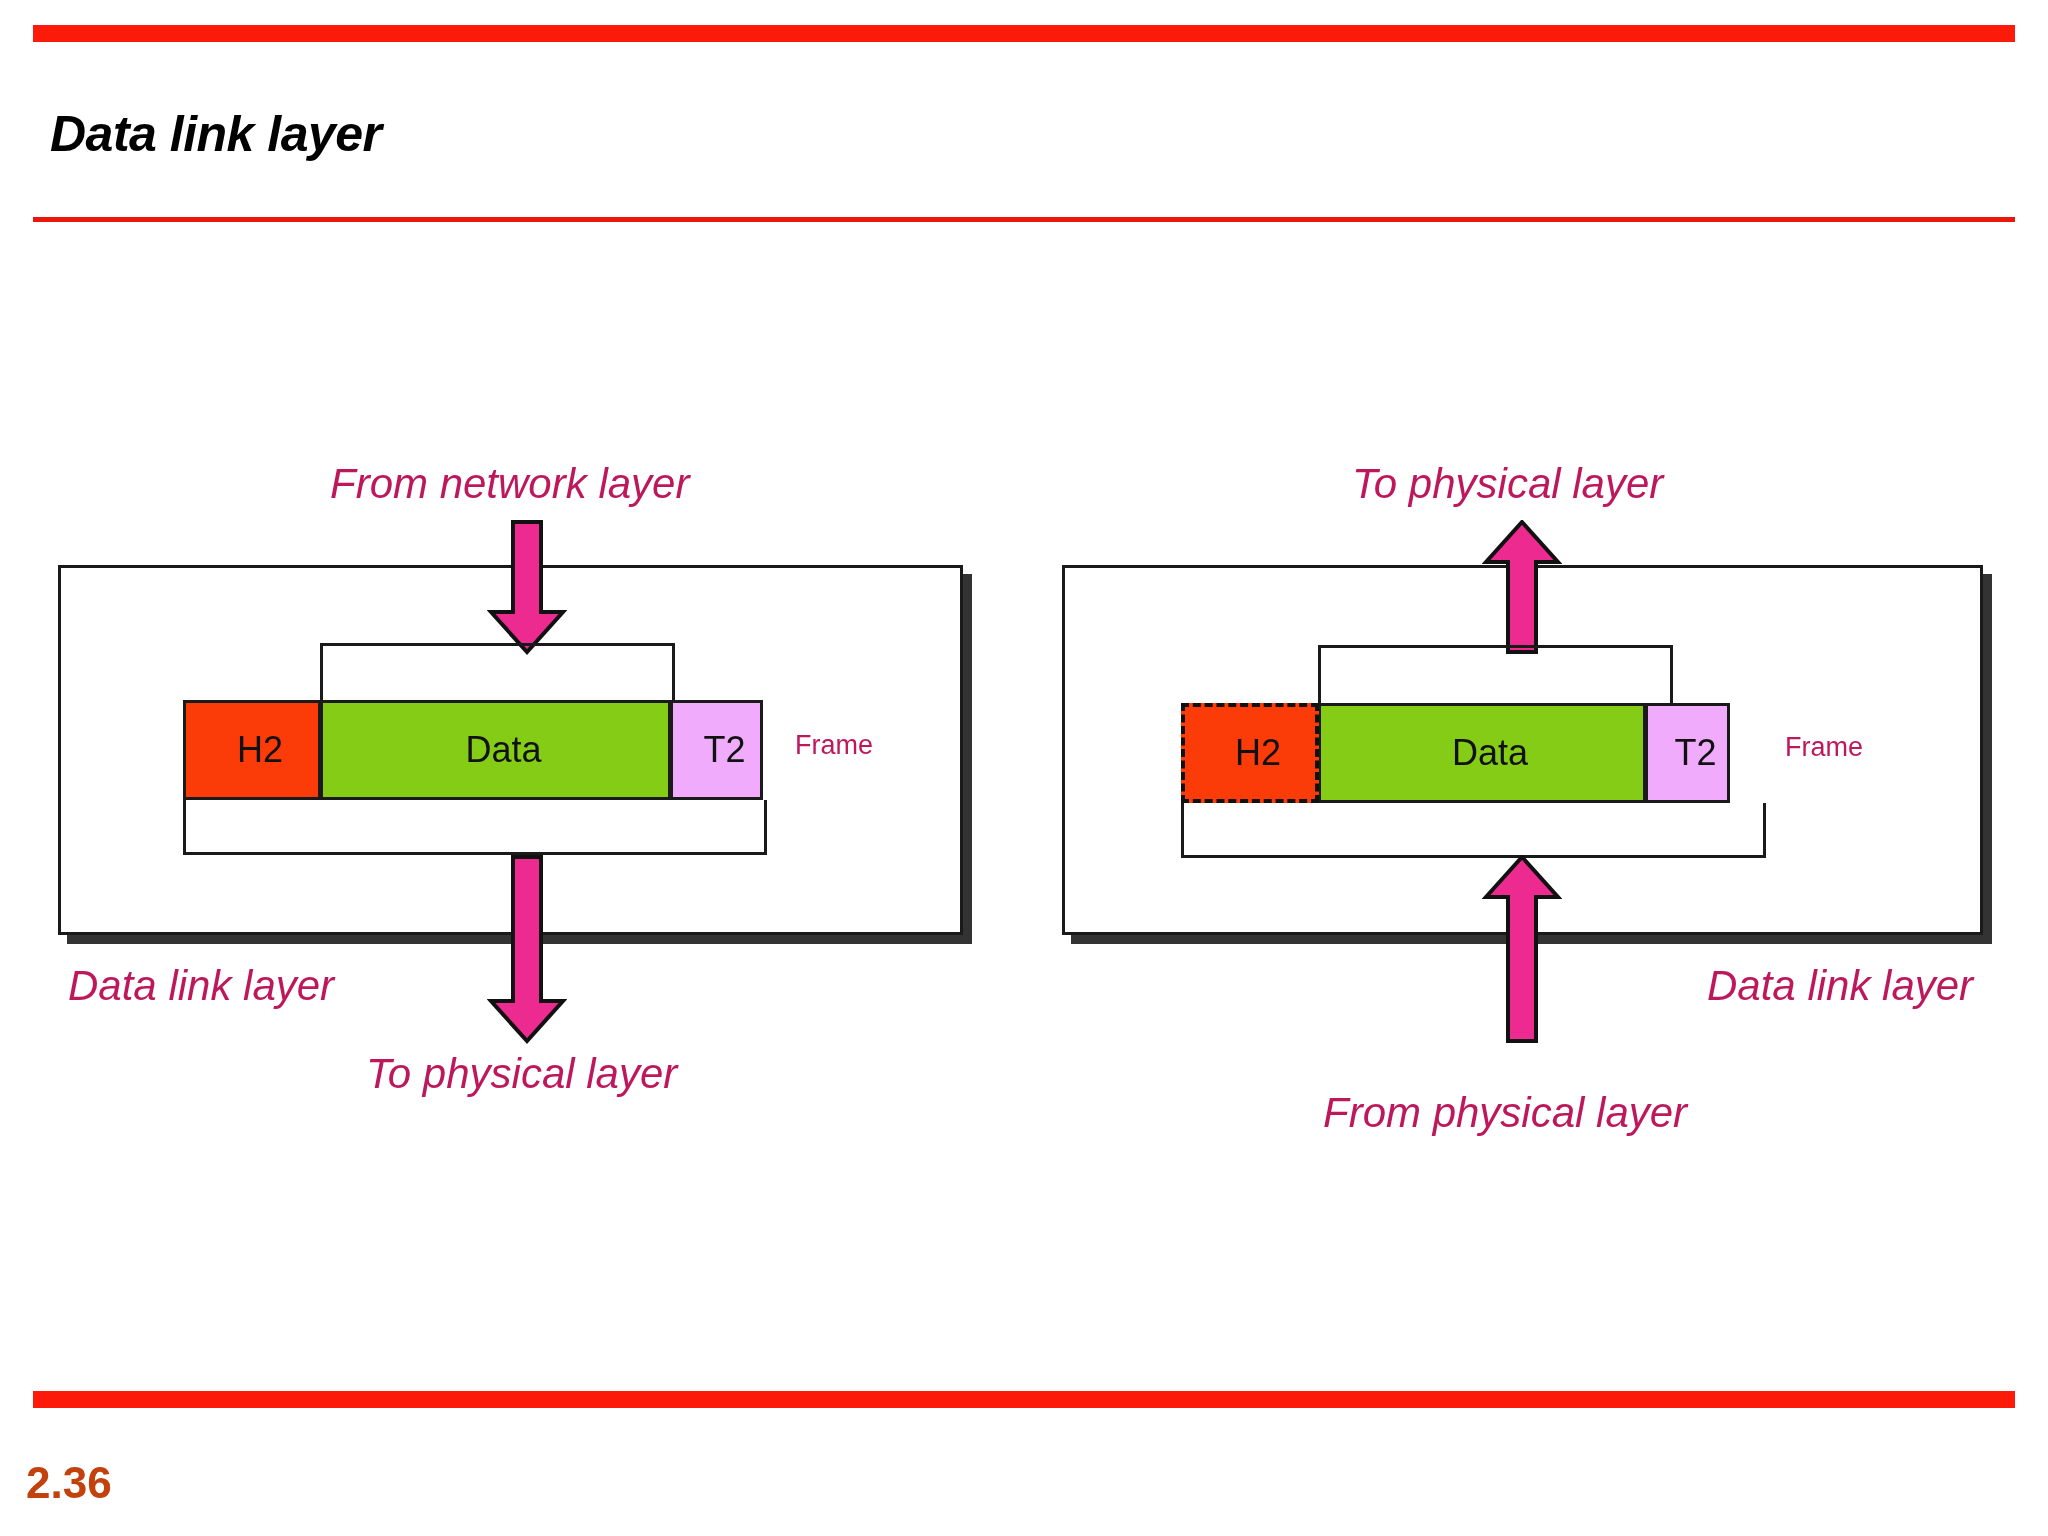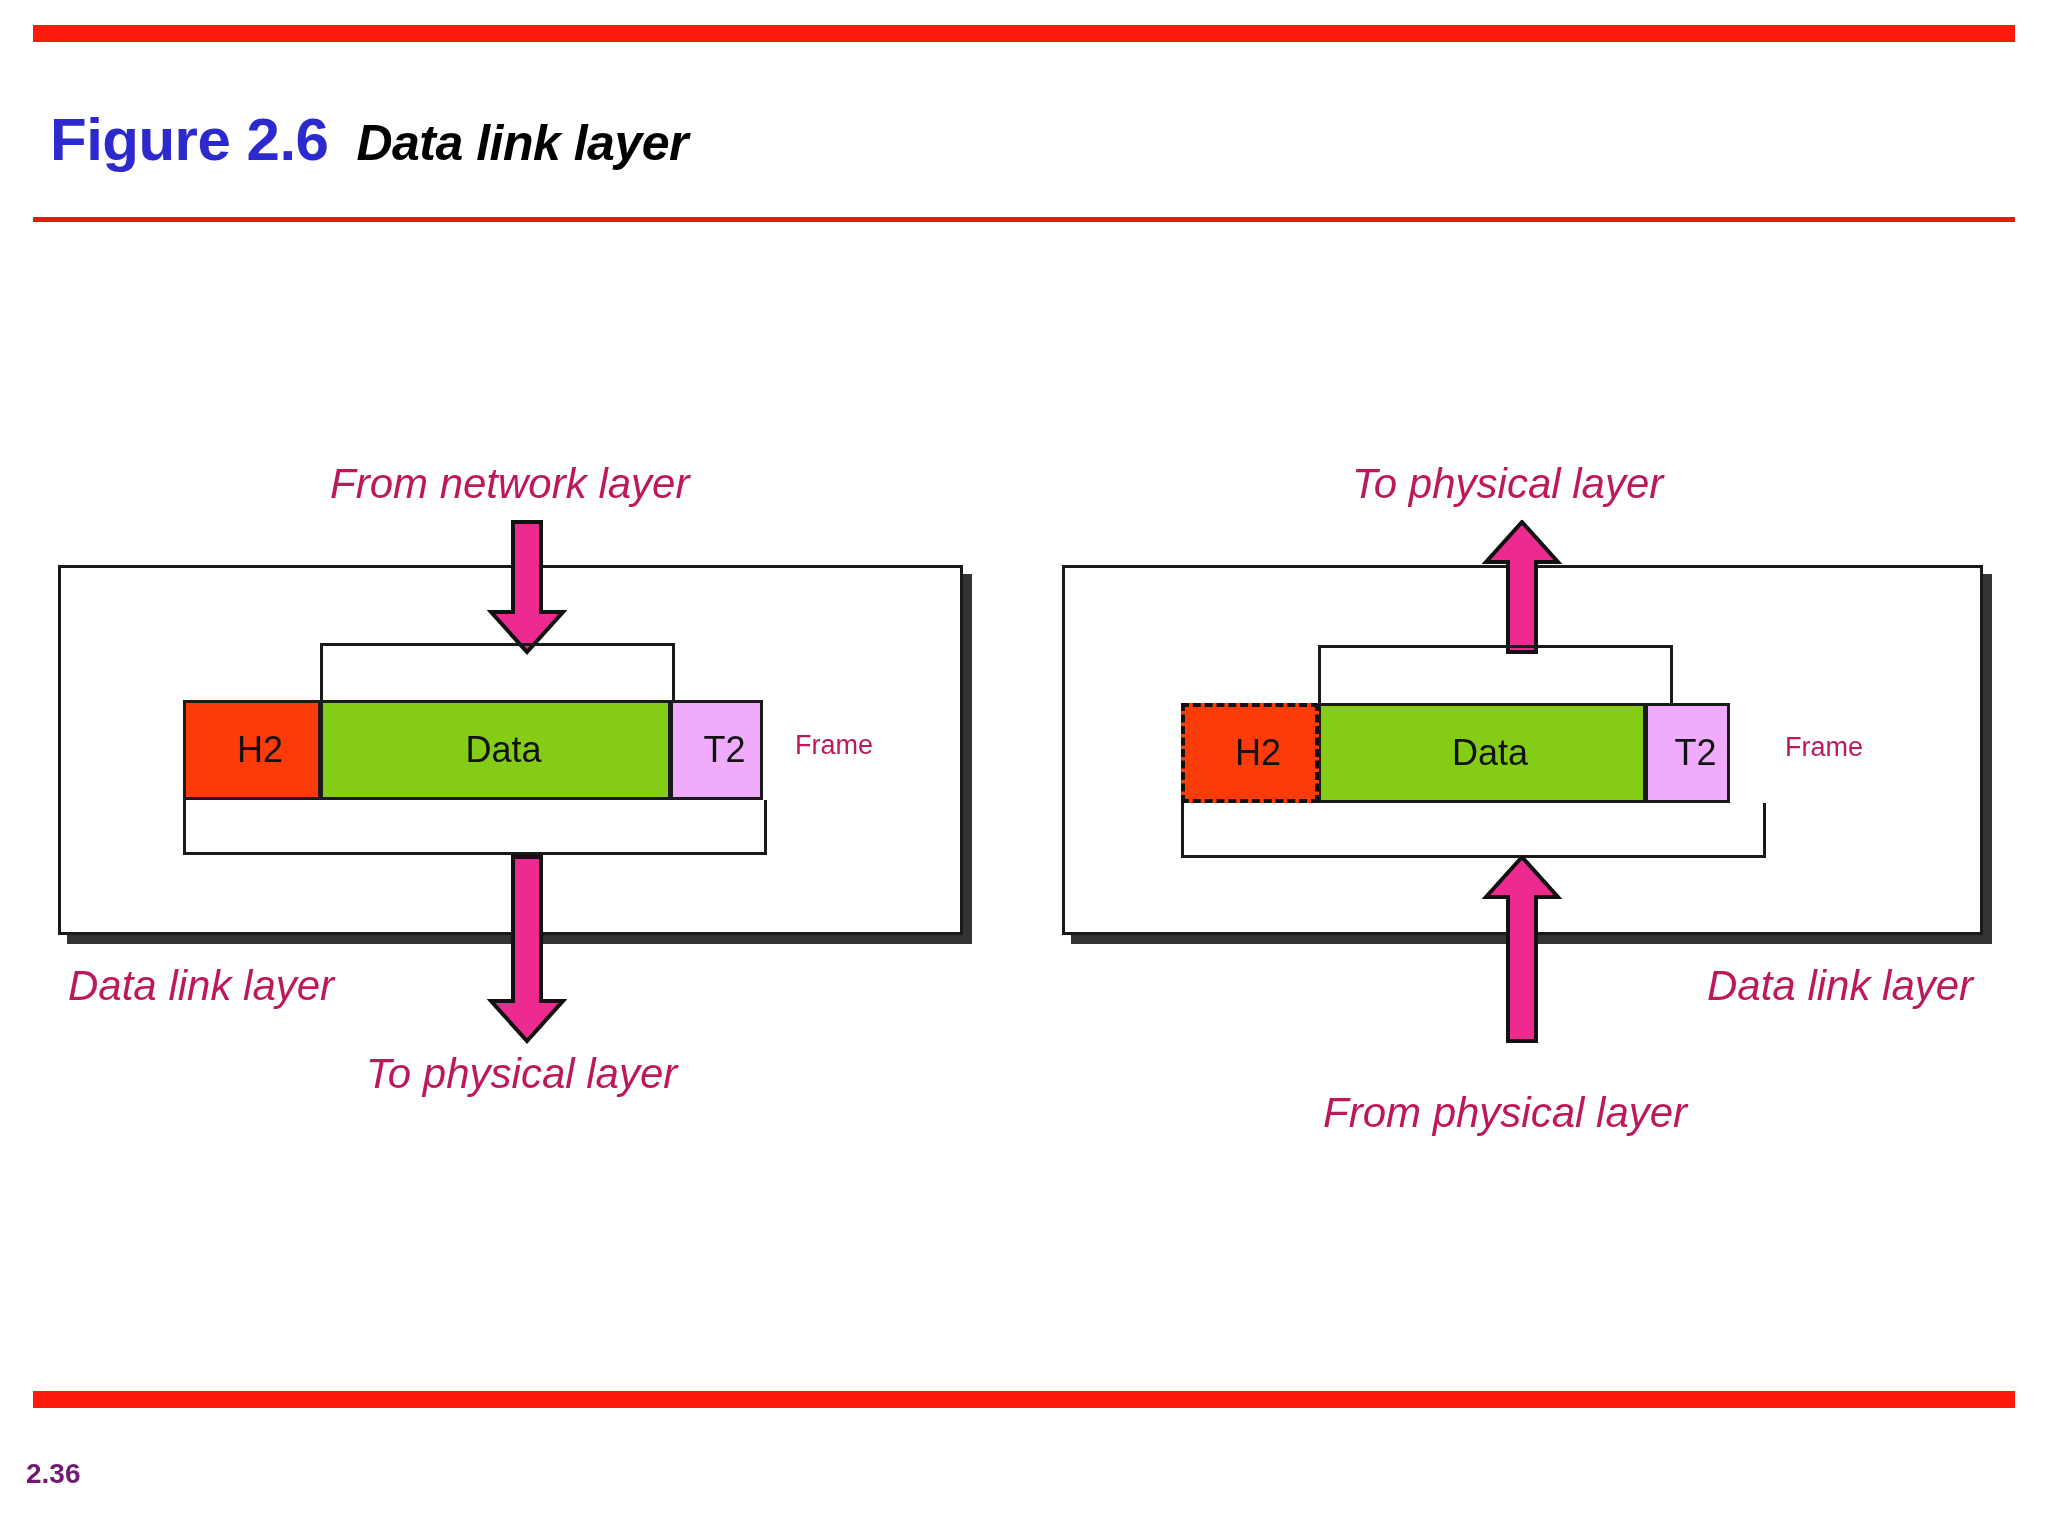--- a/index.html
+++ b/index.html
@@ -43,21 +43,21 @@
   }
   .title-name {
     font-size: 50px; font-weight: 700; font-style: italic;
     color: #000000;
     letter-spacing: -0.5px;
   }
 
   
   .page-num {
     position: absolute; left: 26px; top: 1458px;
-    font-size: 28px; font-weight: 700; color: #701a75; text-align: center;
+    font-size: 44px; font-weight: 700; color: #c2410c; text-align: center;
   }
 
   
   .panel {
     position: absolute;
     box-sizing: border-box;
     background: #ffffff;
     border: 3px solid #1a1a1a;
     box-shadow: 9px 9px 0 0 #333333;
   }
@@ -137,21 +137,20 @@
   #layer-right       { left: 1707px; top: 962px; }
 </style>
 </head>
 <body>
 
 <div class="bar-top"></div>
 <div class="rule-thin"></div>
 <div class="bar-bottom"></div>
 
 <div class="title-row">
-  <span class="title-figure">Figure 2.6</span>
   <span class="title-name">Data link layer</span>
 </div>
 
 <div class="panel" id="panel-left"></div>
 
 <div class="arrow" id="arrow-in-left" style="left:487px; top:520px;">
   <svg width="80" height="136" viewBox="0 0 80 136">
     <polygon points="26,2 54,2 54,92 76,92 40,132 4,92 26,92" fill="#ec2a8f" stroke="#111111" stroke-width="4"></polygon>
   </svg>
 </div>

